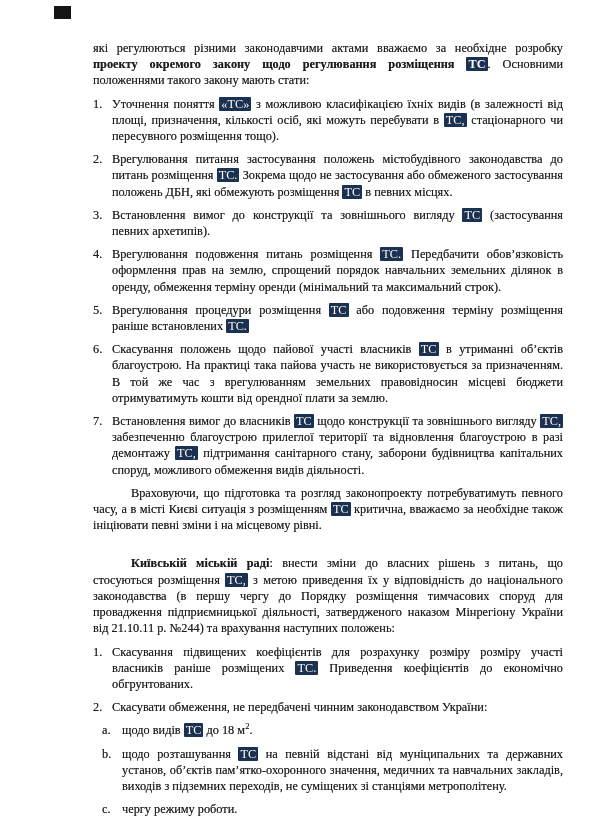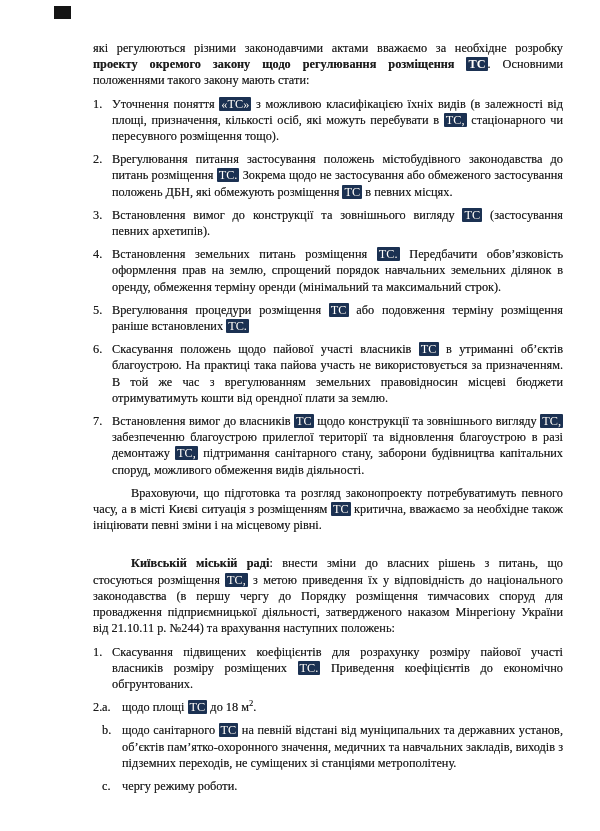--- a/index.html
+++ b/index.html
@@ -35,25 +35,25 @@
 </head>
 <body>
 
 <div class="page" style="background: rgb(255, 255, 255); color: rgb(28, 28, 28);">
   <div class="corner-mark" style="background: rgb(21, 21, 21);"></div>
   <div class="content" id="doc-content">
       <div class="para"><span>які регулюються різними законодавчими актами вважаємо за необхідне розробку </span><span class="b">проекту окремого закону щодо регулювання розміщення </span><span class="b hl" style="background: rgb(27, 49, 82); color: rgb(255, 255, 255);">ТС</span><span>. Основними положеннями такого закону мають стати:</span></div>
       <div class="li"><span class="marker">1.</span><span>Уточнення поняття </span><span class="hl" style="background: rgb(27, 49, 82); color: rgb(255, 255, 255);">«ТС»</span><span> з можливою класифікацією їхніх видів (в залежності від площі, призначення, кількості осіб, які можуть перебувати в </span><span class="hl" style="background: rgb(27, 49, 82); color: rgb(255, 255, 255);">ТС,</span><span> стаціонарного чи пересувного розміщення тощо).</span></div>
       <div class="li"><span class="marker">2.</span><span>Врегулювання питання застосування положень містобудівного законодавства до питань розміщення </span><span class="hl" style="background: rgb(27, 49, 82); color: rgb(255, 255, 255);">ТС.</span><span> Зокрема щодо не застосування або обмеженого застосування положень ДБН, які обмежують розміщення </span><span class="hl" style="background: rgb(27, 49, 82); color: rgb(255, 255, 255);">ТС</span><span> в певних місцях.</span></div>
       <div class="li"><span class="marker">3.</span><span>Встановлення вимог до конструкції та зовнішнього вигляду </span><span class="hl" style="background: rgb(27, 49, 82); color: rgb(255, 255, 255);">ТС</span><span> (застосування певних архетипів).</span></div>
-      <div class="li"><span class="marker">4.</span><span>Встановлення земельних питань розміщення </span><span class="hl" style="background: rgb(27, 49, 82); color: rgb(255, 255, 255);">ТС.</span><span> Передбачити обов’язковість оформлення прав на землю, спрощений порядок навчальних земельних ділянок в оренду, обмеження терміну оренди (мінімальний та максимальний строк).</span></div>
+      <div class="li"><span class="marker">4.</span><span>Врегулювання подовження питань розміщення </span><span class="hl" style="background: rgb(27, 49, 82); color: rgb(255, 255, 255);">ТС.</span><span> Передбачити обов’язковість оформлення прав на землю, спрощений порядок навчальних земельних ділянок в оренду, обмеження терміну оренди (мінімальний та максимальний строк).</span></div>
       <div class="li"><span class="marker">5.</span><span>Врегулювання процедури розміщення </span><span class="hl" style="background: rgb(27, 49, 82); color: rgb(255, 255, 255);">ТС</span><span> або подовження терміну розміщення раніше встановлених </span><span class="hl" style="background: rgb(27, 49, 82); color: rgb(255, 255, 255);">ТС.</span></div>
       <div class="li"><span class="marker">6.</span><span>Скасування положень щодо пайової участі власників </span><span class="hl" style="background: rgb(27, 49, 82); color: rgb(255, 255, 255);">ТС</span><span> в утриманні об’єктів благоустрою. На практиці така пайова участь не використовується за призначенням. В той же час з врегулюванням земельних правовідносин місцеві бюджети отримуватимуть кошти від орендної плати за землю.</span></div>
       <div class="li"><span class="marker">7.</span><span>Встановлення вимог до власників </span><span class="hl" style="background: rgb(27, 49, 82); color: rgb(255, 255, 255);">ТС</span><span> щодо конструкції та зовнішнього вигляду </span><span class="hl" style="background: rgb(27, 49, 82); color: rgb(255, 255, 255);">ТС,</span><span> забезпеченню благоустрою прилеглої території та відновлення благоустрою в разі демонтажу </span><span class="hl" style="background: rgb(27, 49, 82); color: rgb(255, 255, 255);">ТС,</span><span> підтримання санітарного стану, заборони будівництва капітальних споруд, можливого обмеження видів діяльності.</span></div>
       <div class="para indent"><span>Враховуючи, що підготовка та розгляд законопроекту потребуватимуть певного часу, а в місті Києві ситуація з розміщенням </span><span class="hl" style="background: rgb(27, 49, 82); color: rgb(255, 255, 255);">ТС</span><span> критична, вважаємо за необхідне також ініціювати певні зміни і на місцевому рівні.</span></div>
       <div class="para indent gap"><span class="b">Київській міській раді</span><span>: внести зміни до власних рішень з питань, що стосуються розміщення </span><span class="hl" style="background: rgb(27, 49, 82); color: rgb(255, 255, 255);">ТС,</span><span> з метою приведення їх у відповідність до національного законодавства (в першу чергу до Порядку розміщення тимчасових споруд для провадження підприємницької діяльності, затвердженого наказом Мінрегіону України від 21.10.11 р. №244) та врахування наступних положень:</span></div>
-      <div class="li"><span class="marker">1.</span><span>Скасування підвищених коефіцієнтів для розрахунку розміру пайової участі власників розміру розміщених </span><span class="hl" style="background: rgb(27, 49, 82); color: rgb(255, 255, 255);">ТС.</span><span> Приведення коефіцієнтів до економічно обгрунтованих.</span></div>
-      <div class="li"><span class="marker">2.</span></div>
-      <div class="li2"><span class="marker">a.</span><span>щодо площі </span><span class="hl" style="background: rgb(27, 49, 82); color: rgb(255, 255, 255);">ТС</span><span> до 18 м</span><sup>2</sup><span>.</span></div>
-      <div class="li2"><span class="marker">b.</span><span>щодо санітарного </span><span class="hl" style="background: rgb(27, 49, 82); color: rgb(255, 255, 255);">ТС</span><span> на певній відстані від муніципальних та державних установ, об’єктів пам’ятко-охоронного значення, медичних та навчальних закладів, виходів з підземних переходів, не суміщених зі станціями метрополітену.</span></div>
+      <div class="li"><span class="marker">1.</span><span>Скасування підвищених коефіцієнтів для розрахунку розміру розміру участі власників раніше розміщених </span><span class="hl" style="background: rgb(27, 49, 82); color: rgb(255, 255, 255);">ТС.</span><span> Приведення коефіцієнтів до економічно обгрунтованих.</span></div>
+      <div class="li"><span class="marker">2.</span><span>Скасувати обмеження, не передбачені чинним законодавством України:</span></div>
+      <div class="li2"><span class="marker">a.</span><span>щодо видів </span><span class="hl" style="background: rgb(27, 49, 82); color: rgb(255, 255, 255);">ТС</span><span> до 18 м</span><sup>2</sup><span>.</span></div>
+      <div class="li2"><span class="marker">b.</span><span>щодо розташування </span><span class="hl" style="background: rgb(27, 49, 82); color: rgb(255, 255, 255);">ТС</span><span> на певній відстані від муніципальних та державних установ, об’єктів пам’ятко-охоронного значення, медичних та навчальних закладів, виходів з підземних переходів, не суміщених зі станціями метрополітену.</span></div>
       <div class="li2"><span class="marker">c.</span><span>чергу режиму роботи.</span></div>
     </div>
 </div>
 
 </body></html>

